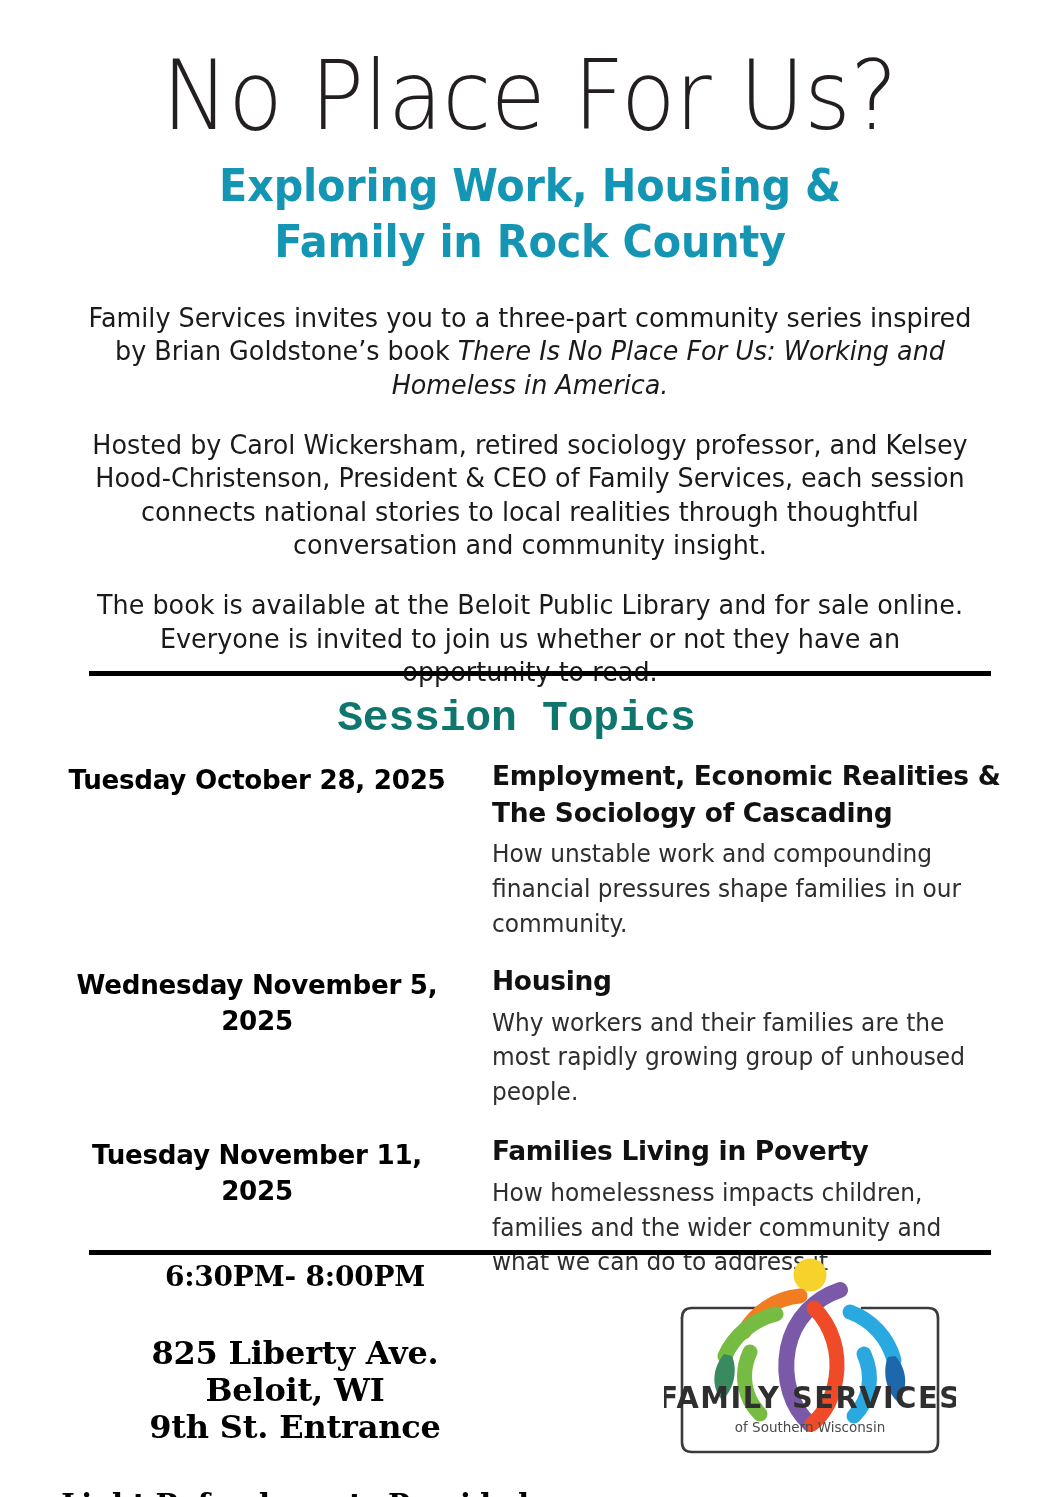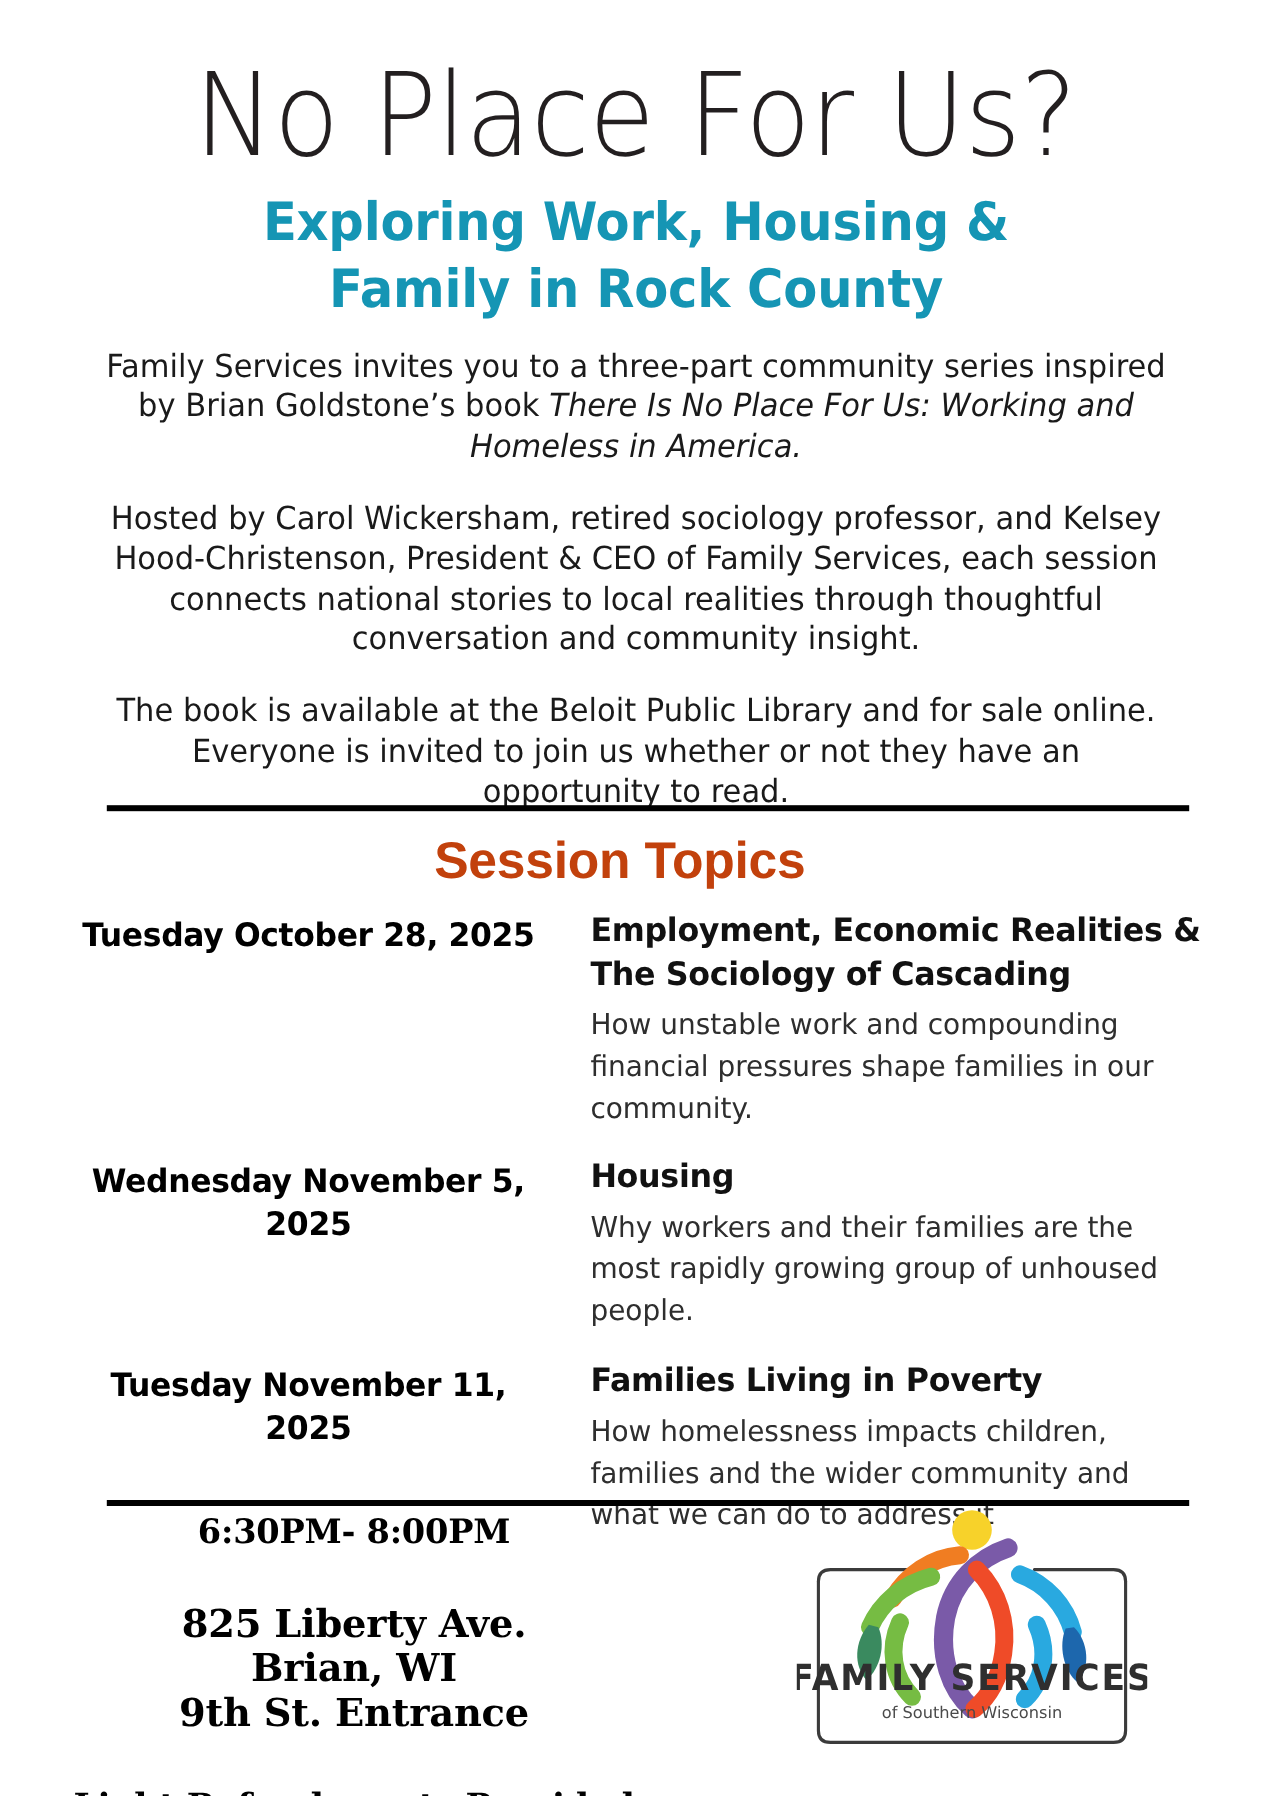--- a/index.html
+++ b/index.html
@@ -48,21 +48,21 @@
     line-height: 1.28;
     letter-spacing: -0.2px;
     margin: 14px auto 0 auto;
     width: 830px;
     transform: scaleX(0.94);
   }
 
   
   .intro {
     width: 920px;
-    margin: 0 auto;
+    margin: 12px auto;
     padding-top: 18px;
   }
   .intro p {
     text-align: center;
     font-family: "DejaVu Sans", sans-serif;
     font-weight: 400;
     font-size: 26.5px;
     line-height: 1.27;
     color: #1a1a1a;
     margin: 0 0 26px 0;
@@ -82,22 +82,22 @@
   .rule-top { top: 671px; }
   .rule-bottom { top: 1250px; }
 
   
   .section-head {
     position: absolute;
     top: 694px;
     left: 0;
     width: 1033px;
     text-align: center;
-    color: #c2410c;
-    font-family: Liberation Sans, sans-serif;
+    color: #0f766e;
+    font-family: Liberation Mono, monospace;
     font-weight: bold;
     font-size: 43px;
     letter-spacing: -0.2px;
   }
 
   .sessions {
     position: absolute;
     top: 758px;
     left: 0;
     width: 1059px;
@@ -248,21 +248,21 @@
   </div>
 
   <div class="rule rule-bottom"></div>
 
   <div class="footer">
 
     <div class="footer-info">
       <div class="footer-time">6:30PM- 8:00PM</div>
       <div class="footer-address">
         <div>825 Liberty Ave.</div>
-        <div>Brian, WI</div>
+        <div>Beloit, WI</div>
         <div>9th St. Entrance</div>
       </div>
       <div class="footer-refresh">Light Refreshments Provided</div>
     </div>
 
     <div class="logo">
       <svg viewBox="0 0 292 215" xmlns="http://www.w3.org/2000/svg">
 
         <g fill="none" stroke="#3b3b3b" stroke-width="2.6" stroke-linecap="round">
 

